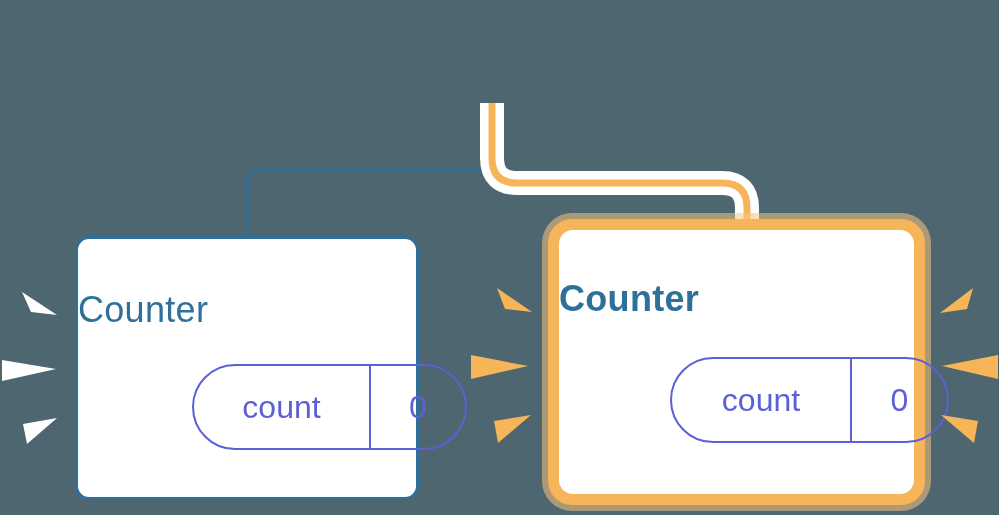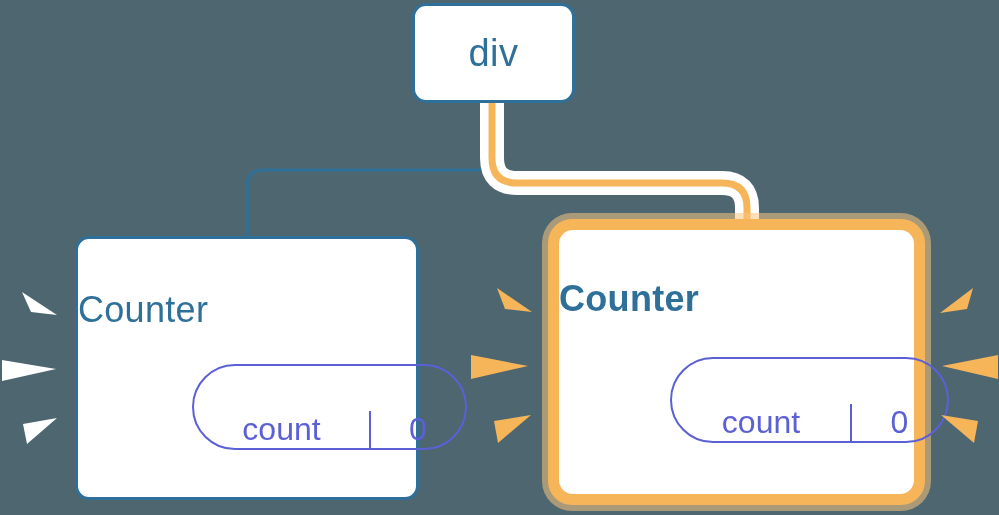--- a/index.html
+++ b/index.html
@@ -116,40 +116,37 @@
     display: flex;
     align-items: center;
     justify-content: center;
     color: #5b60d6;
     font-size: 32px;
   }
   #pill-left .pill-key { width: 175px; }
   #pill-left .pill-val { width: 94px; flex: 0 0 auto; }
   #pill-right .pill-key { width: 178px; }
   #pill-right .pill-val { width: 95px; flex: 0 0 auto; }
-  .pill { width: auto !important; align-items: flex-end; }
+  .pill { width: auto !important; }
   #sparkles { position: absolute; left: 0; top: 0; width: 999px; height: 515px; }
 </style>
 </head>
 <body>
 
 <div id="stage">
 
   <svg id="wires" viewBox="0 0 999 515">
 
     <path d="M 492 103 L 492 154 Q 492 170 476 170 L 263 170 Q 247 170 247 186 L 247 236" fill="none" stroke="#2e7099" stroke-width="3"></path>
 
     <path d="M 492 103 L 492 158 Q 492 183 517 183 L 722 183 Q 747 183 747 208 L 747 236" fill="none" stroke="#ffffff" stroke-width="24" stroke-linecap="butt"></path>
 
     <path d="M 492 103 L 492 158 Q 492 183 517 183 L 722 183 Q 747 183 747 208 L 747 236" fill="none" stroke="#f7b55a" stroke-width="7" stroke-linecap="butt"></path>
   </svg>
 
-  <div id="div-node" class="node">
-    <span id="div-label">div</span>
-  </div>
 
   <div id="counter-left" class="node">
     <div class="node-title">Counter</div>
     <div id="pill-left" class="pill">
       <div class="pill-key">count</div>
       <div class="pill-val">0</div>
     </div>
   </div>
 
   <div id="counter-right" class="node">

